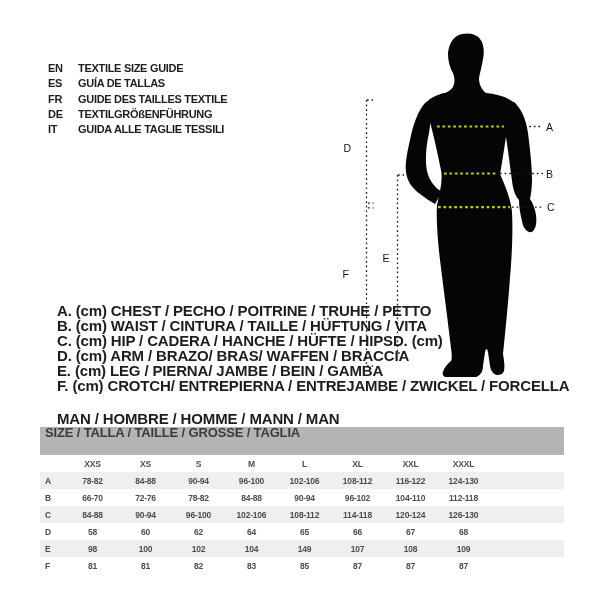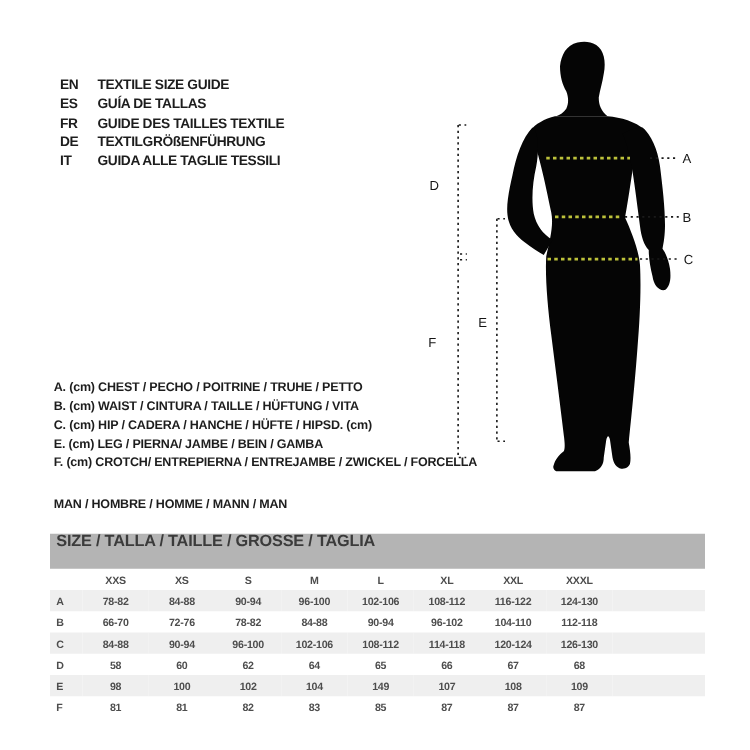--- a/index.html
+++ b/index.html
@@ -14,22 +14,22 @@
     position:absolute; left:48px; top:22px;
     font-size:11px; font-weight:bold; line-height:15.3px;
     color:#1d1d1d; letter-spacing:-0.3px; white-space:nowrap;margin-top:39px;
   }
   .lang-code { display:inline-block; width:30px; }
   
   .figure { position:absolute; left:340px; top:25px; width:230px; height:370px; }
   .figure text { font-family:"Liberation Sans", sans-serif; font-size:10.5px; fill:#141414; }
   
   .legend {
-    position:absolute; left:43px; top:303px;
-    font-size:10px; font-weight:bold; line-height:15px;
+    position:absolute; left:57px; top:303px;
+    font-size:15px; font-weight:bold; line-height:15px;
     color:#1d1d1d; letter-spacing:-0.15px; white-space:nowrap;
   }
   .gender-line { margin-top:18px; }
   
   .table-wrap { position:absolute; left:40px; top:427px; width:524px; }
   .table-title {
     background:var(--tbl-header-bg); height:28px; line-height:12.5px;
     padding-left:5px; font-size:13px; font-weight:bold; color:#3b3b3b;
     letter-spacing:-0.15px;
   }
@@ -106,20 +106,21 @@
     <text x="343.5" y="152">D</text>
     <text x="382.5" y="261.5">E</text>
     <text x="342.5" y="277.5">F</text>
   </svg>
 
   <div class="legend">
     <div id="legend-list">
         <div class="legend-line">A. (cm) CHEST / PECHO / POITRINE / TRUHE / PETTO</div>
         <div class="legend-line">B. (cm) WAIST / CINTURA / TAILLE / HÜFTUNG / VITA</div>
         <div class="legend-line">C. (cm) HIP / CADERA / HANCHE / HÜFTE / HIPSD. (cm)</div>
+        <div class="legend-line">D. (cm) ARM / BRAZO/ BRAS/ WAFFEN / BRACCIA</div>
         <div class="legend-line">E. (cm) LEG / PIERNA/ JAMBE / BEIN / GAMBA</div>
         <div class="legend-line">F. (cm) CROTCH/ ENTREPIERNA / ENTREJAMBE / ZWICKEL / FORCELLA</div>
       </div>
     <div class="gender-line">MAN / HOMBRE / HOMME / MANN / MAN</div>
   </div>
 
   <div class="table-wrap">
     <div class="table-title">SIZE / TALLA / TAILLE / GROSSE / TAGLIA</div>
     <table>
       <colgroup id="size-cols">

